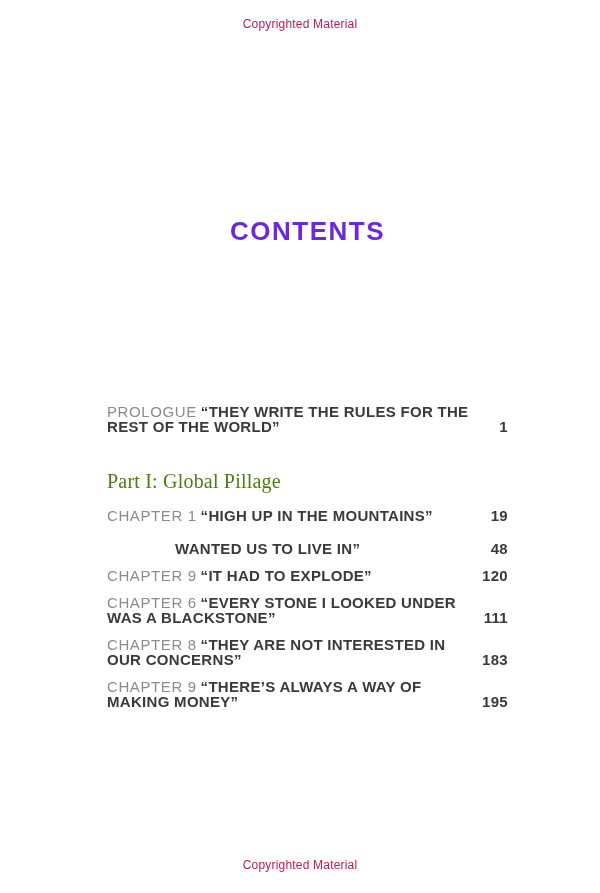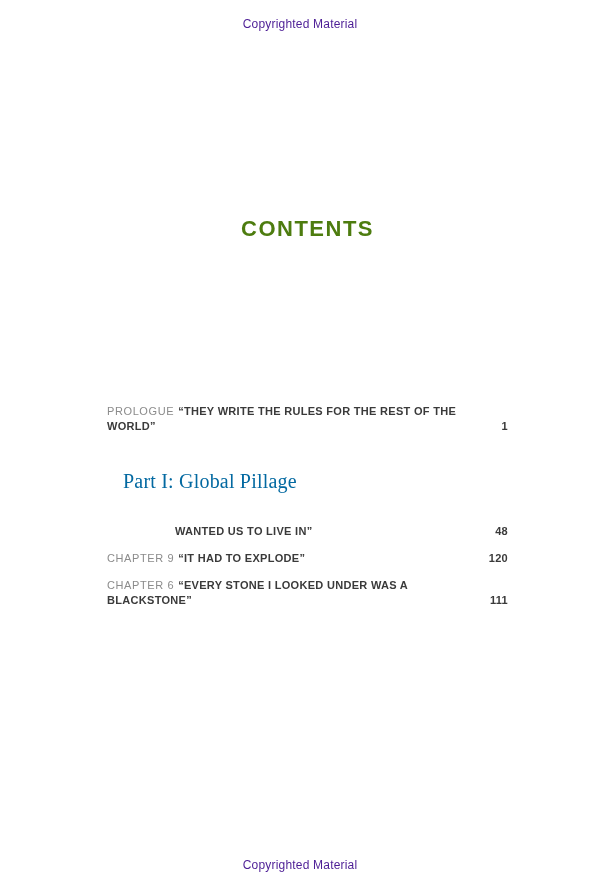--- a/index.html
+++ b/index.html
@@ -1,52 +1,52 @@
 <!DOCTYPE html>
 <html><head>
 <meta charset="utf-8">
 <style>
   * { margin: 0; padding: 0; box-sizing: border-box; }
   html, body { width: 600px; height: 893px; background: #ffffff; }
   body { font-family: "Liberation Sans", sans-serif; position: relative; overflow: hidden; }
 
   .copyright {
     position: absolute; left: 0; width: 600px;
-    text-align: center; color: #4c1d95; font-size: 12px; letter-spacing: 0.2px;
+    text-align: center; color: #be185d; font-size: 12px; letter-spacing: 0.2px;
   }
   .copyright.top { top: 17px; }
   .copyright.bottom { top: 858px; }
 
   .contents-title {
     position: absolute; top: 216px; left: 107px; right: 92px;
-    text-align: center; font-size: 22px; font-weight: 700;
-    letter-spacing: 1.5px; color: #4d7c0f;
+    text-align: center; font-size: 26px; font-weight: 700;
+    letter-spacing: 1.5px; color: #6d28d9;
   }
 
   .toc {
     position: absolute; top: 404px; left: 107px; right: 92px;
   }
 
   .toc-row {
     display: flex; justify-content: space-between; align-items: flex-end;
     line-height: 15px; margin-bottom: 12px;
-    font-size: 11px;
+    font-size: 15px;
     gap: 12px;
   }
   .toc-left { flex: 1 1 auto; padding-right: 10px; }
   .toc-label { color: #8b8b8b; font-weight: 400; letter-spacing: 0.6px; margin-right: 4px; }
   .toc-title { color: #3a3a3a; font-weight: 700; letter-spacing: 0.3px; }
   .toc-page  { color: #3a3a3a; font-weight: 700; letter-spacing: 0.3px; flex: 0 0 auto; }
-  .cont-line { margin-top: 16px; padding-left: 68px; }
+  .cont-line { margin-top: 6px; padding-left: 68px; }
 
   .part-heading {
     font-family: "Liberation Serif", serif;
-    font-size: 20px; line-height: 24px; color: #0369a1; font-weight: 400;
+    font-size: 20px; line-height: 24px; color: #4d7c0f; font-weight: 400;
     letter-spacing: 0.2px;
-    margin: 35px 0 15px 16px;
+    margin: 35px 0 15px 0;
   }
 </style>
 </head>
 <body>
 
 <div>
 
   <div class="copyright top">Copyrighted Material</div>
 
   <h1 class="contents-title">CONTENTS</h1>
@@ -55,20 +55,26 @@
 
     <div class="toc-row">
       <div class="toc-left">
         <span class="toc-label">PROLOGUE</span><span class="toc-title">“THEY WRITE THE RULES FOR THE REST OF THE WORLD”</span>
       </div>
       <div class="toc-page">1</div>
     </div>
 
     <h2 class="part-heading">Part I: Global Pillage</h2>
 
+    <div class="toc-row">
+      <div class="toc-left">
+        <span class="toc-label">CHAPTER 1</span><span class="toc-title">“HIGH UP IN THE MOUNTAINS”</span>
+      </div>
+      <div class="toc-page">19</div>
+    </div>
 
     <div class="toc-row">
       <div class="toc-left">
         <div class="cont-line">
           <span class="toc-title">WANTED US TO LIVE IN”</span>
         </div>
       </div>
       <div class="toc-page">48</div>
     </div>
 
@@ -83,19 +89,31 @@
 
     <div class="toc-row">
       <div class="toc-left">
         <span class="toc-label">CHAPTER 6</span><span class="toc-title">“EVERY STONE I LOOKED UNDER WAS A BLACKSTONE”</span>
       </div>
       <div class="toc-page">111</div>
     </div>
 
 
 
+    <div class="toc-row">
+      <div class="toc-left">
+        <span class="toc-label">CHAPTER 8</span><span class="toc-title">“THEY ARE NOT INTERESTED IN OUR CONCERNS”</span>
+      </div>
+      <div class="toc-page">183</div>
+    </div>
 
+    <div class="toc-row">
+      <div class="toc-left">
+        <span class="toc-label">CHAPTER 9</span><span class="toc-title">“THERE’S ALWAYS A WAY OF MAKING MONEY”</span>
+      </div>
+      <div class="toc-page">195</div>
+    </div>
 
   </div>
 
   <div class="copyright bottom">Copyrighted Material</div>
 
 </div>
 
 </body></html>

